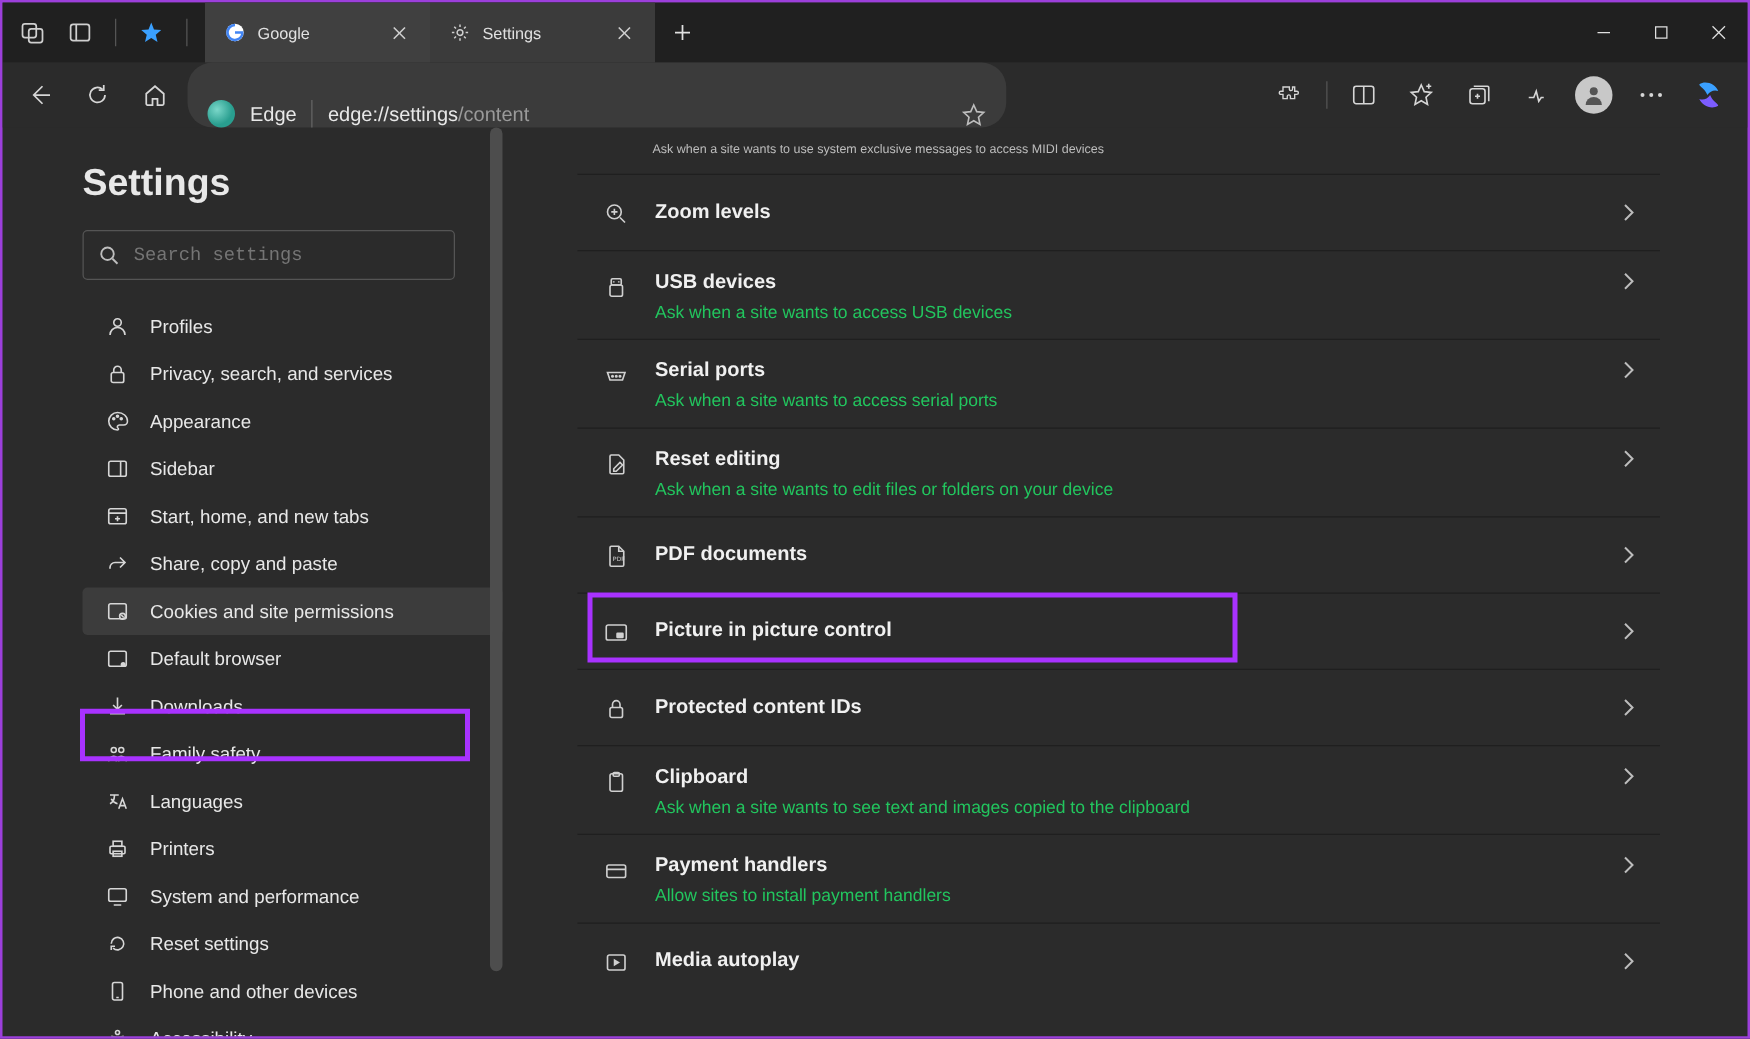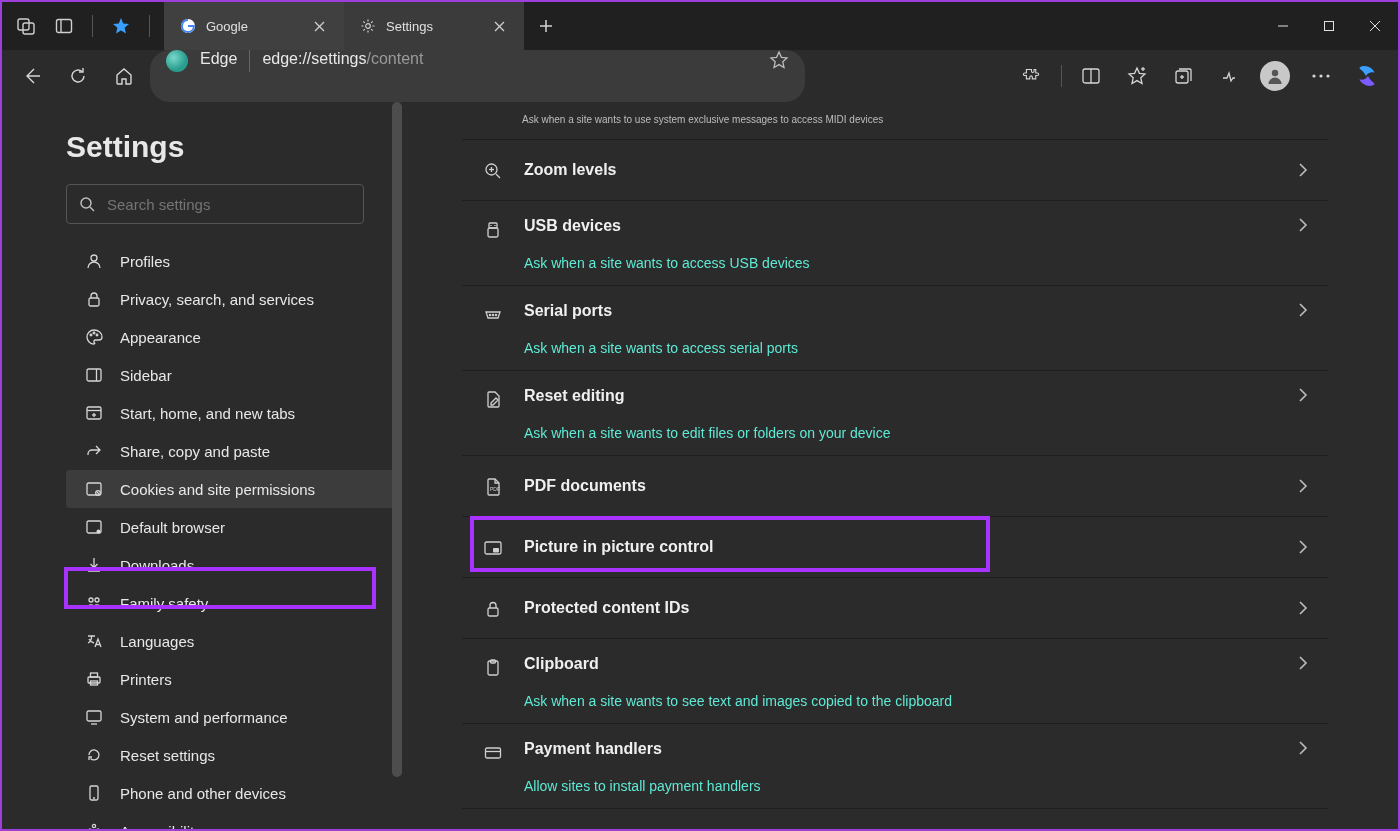--- a/index.html
+++ b/index.html
@@ -15,56 +15,56 @@
 .tab.inactive { background: #404040; }
 .tab.active { background: #3b3b3b; }
 .tab .tab-close { margin-left: auto; width: 18px; height: 18px; display: flex; align-items: center; justify-content: center; }
 .newtab { width: 44px; display: flex; align-items: center; justify-content: center; }
 .win-controls { margin-left: auto; display: flex; }
 .win-btn { width: 46px; height: 48px; display: flex; align-items: center; justify-content: center; color: #e0e0e0; }
 
 
 .toolbar { height: 52px; background: #2b2b2b; display: flex; align-items: center; padding: 0 10px; gap: 6px; }
 .tool-btn { width: 40px; height: 40px; border-radius: 5px; display: flex; align-items: center; justify-content: center; color: #d6d6d6; }
-.addr { flex: 0 0 655px; height: 52px; background: #3b3b3b; border-radius: 20px; display: flex; align-items: flex-start; padding: 0 16px; gap: 12px; color: #e8e8e8; font-size: 16px; }
+.addr { flex: 0 0 655px; height: 52px; background: #3b3b3b; border-radius: 20px; display: flex; align-items: flex-end; padding: 0 16px; gap: 12px; color: #e8e8e8; font-size: 16px; }
 .addr .edge-logo { width: 22px; height: 22px; border-radius: 50%; background: radial-gradient(circle at 35% 35%, #7ad7c9, #299e8f 60%); }
 .addr .sep { width: 1px; height: 22px; background: #666; }
 .addr .url-host { color: #e8e8e8; }
 .addr .url-path { color: #9a9a9a; }
 .addr .star { margin-left: auto; color: #bdbdbd; }
 .toolbar-right { display: flex; align-items: center; gap: 4px; margin-left: auto; }
 .toolbar-right .tool-btn { width: 42px; }
 .toolbar-right .sep { width: 1px; height: 22px; background: #555; margin: 0 4px; }
 .avatar { width: 30px; height: 30px; border-radius: 50%; background: #c8c8c8; display: flex; align-items: center; justify-content: center; }
 .copilot { width: 28px; height: 28px; }
 
 
 .content { display: flex; height: calc(100% - 100px); }
 .sidebar { width: 400px; padding: 28px 0 0 64px; position: relative; }
 .sidebar .scroll { position: absolute; right: 0; top: 0; bottom: 0; width: 10px; }
 .sidebar .scroll .thumb { position: absolute; top: 0; width: 10px; height: 675px; background: #4d4d4d; border-radius: 5px; }
 .settings-title { font-size: 30px; font-weight: 600; margin-bottom: 20px; }
 .search-wrap { width: 298px; height: 40px; background: #2b2b2b; border: 1px solid #555; border-radius: 4px; display: flex; align-items: center; padding: 0 12px; gap: 12px; margin-bottom: 18px; }
-.search-wrap input { flex: 1; background: transparent; border: none; outline: none; color: #0ea5e9; font-size: 15px; }
+.search-wrap input { flex: 1; background: transparent; border: none; outline: none; color: #0ea5e9; font-size: 15px; font-family: Liberation Mono, monospace; }
 .nav { list-style: none; }
 .nav li { display: flex; align-items: center; gap: 16px; height: 38px; padding: 0 18px; font-size: 15px; color: #e8e8e8; border-radius: 4px; cursor: pointer; }
 .nav li.selected { background: #3c3c3c; }
 .nav li .ni { width: 20px; height: 20px; display: flex; align-items: center; justify-content: center; color: #d6d6d6; flex-shrink: 0; }
 .hl-sidebar { position: absolute; left: 62px; top: 465px; width: 312px; height: 42px; border: 4px solid #a832ff; pointer-events: none; }
 
 
 .main { flex: 1; padding: 0 70px 0 60px; overflow: hidden; position: relative; }
 .toprow { padding: 12px 0 14px 60px; }
 .toprow .sub { font-size: 10px; color: #bdbdbd; }
 .row { border-top: 1px solid #1f1f1f; display: flex; align-items: flex-start; padding: 16px 20px 14px 20px; gap: 20px; cursor: pointer; }
 .row.single { align-items: center; padding: 18px 20px; }
 .row .ri { width: 22px; height: 22px; display: flex; align-items: center; justify-content: center; color: #d0d0d0; flex-shrink: 0; margin-top: 2px; }
 .row .rtxt { flex: 1; }
 .row .rtitle { font-size: 16px; font-weight: 600; color: #f0f0f0; }
-.row .rsub { font-size: 14px; color: #5eead4; margin-top: 20px; }
+.row .rsub { font-size: 14px; color: #22c55e; margin-top: 6px; }
 .row .chev { color: #bdbdbd; }
 .hl-main { border: 4px solid #a832ff; }
 
 svg { display: block; }
 </style>
 </head>
 <body>
 
 <div class="titlebar">
   <div class="tb-left">

